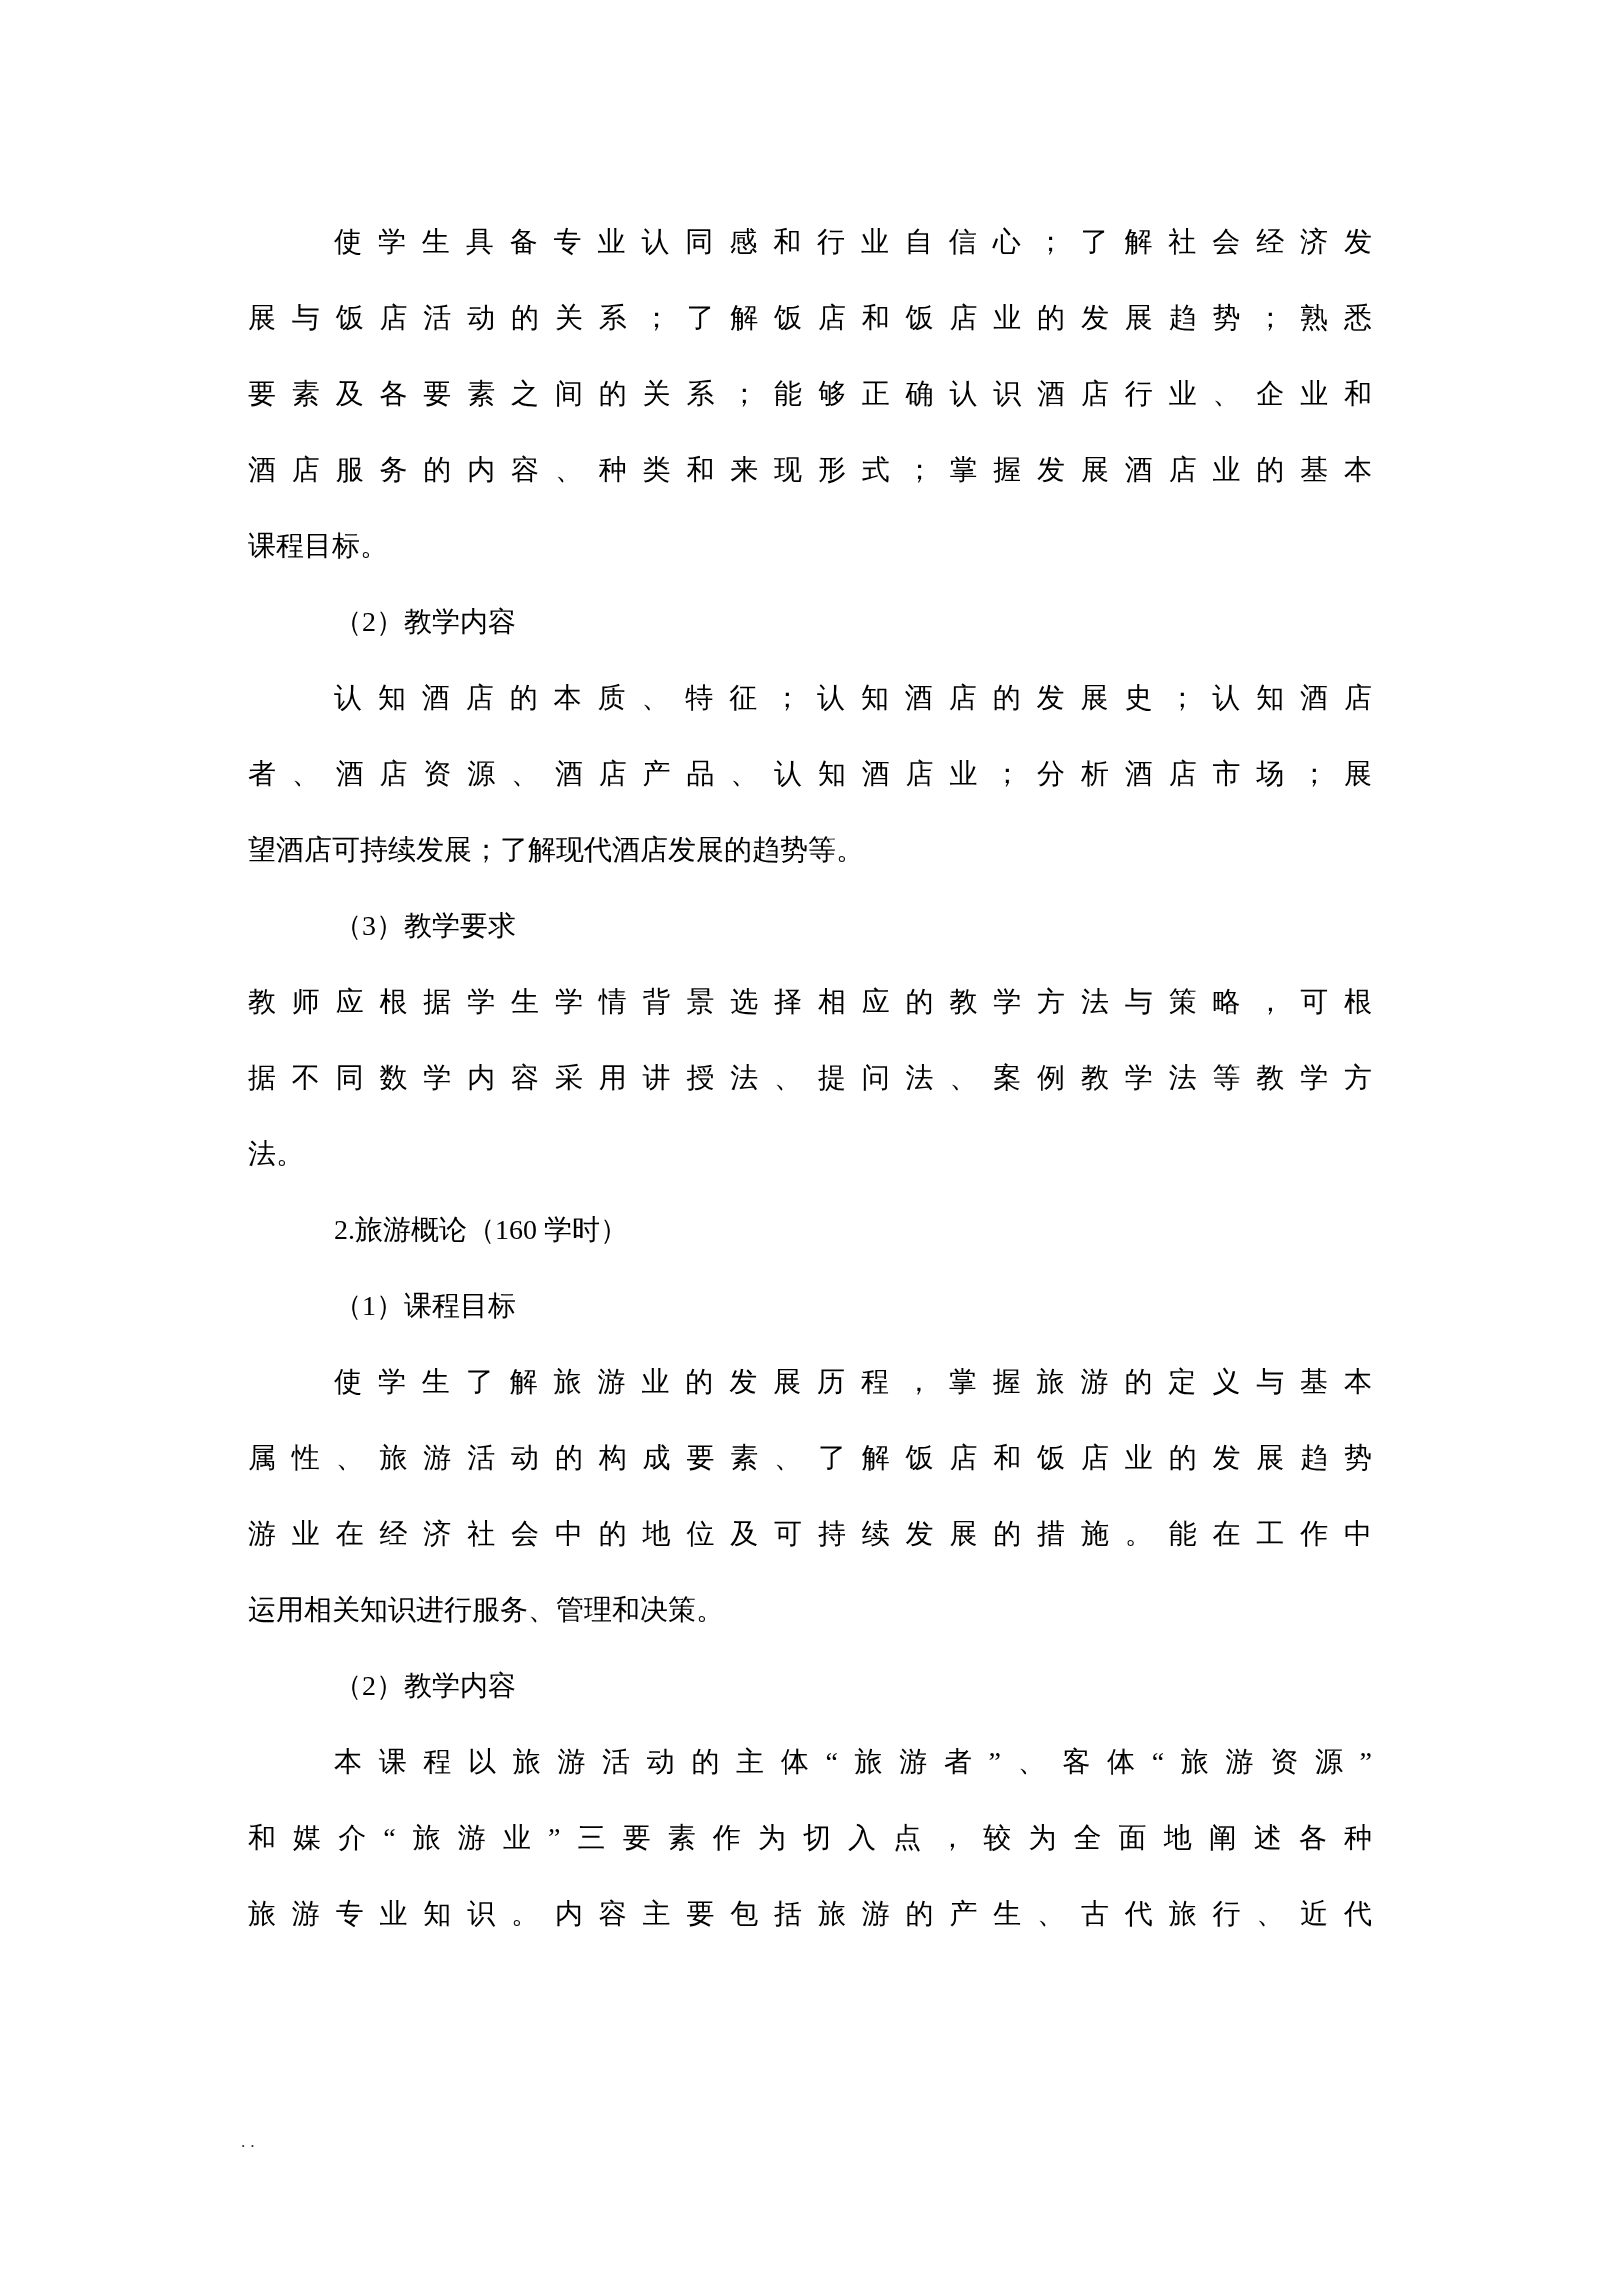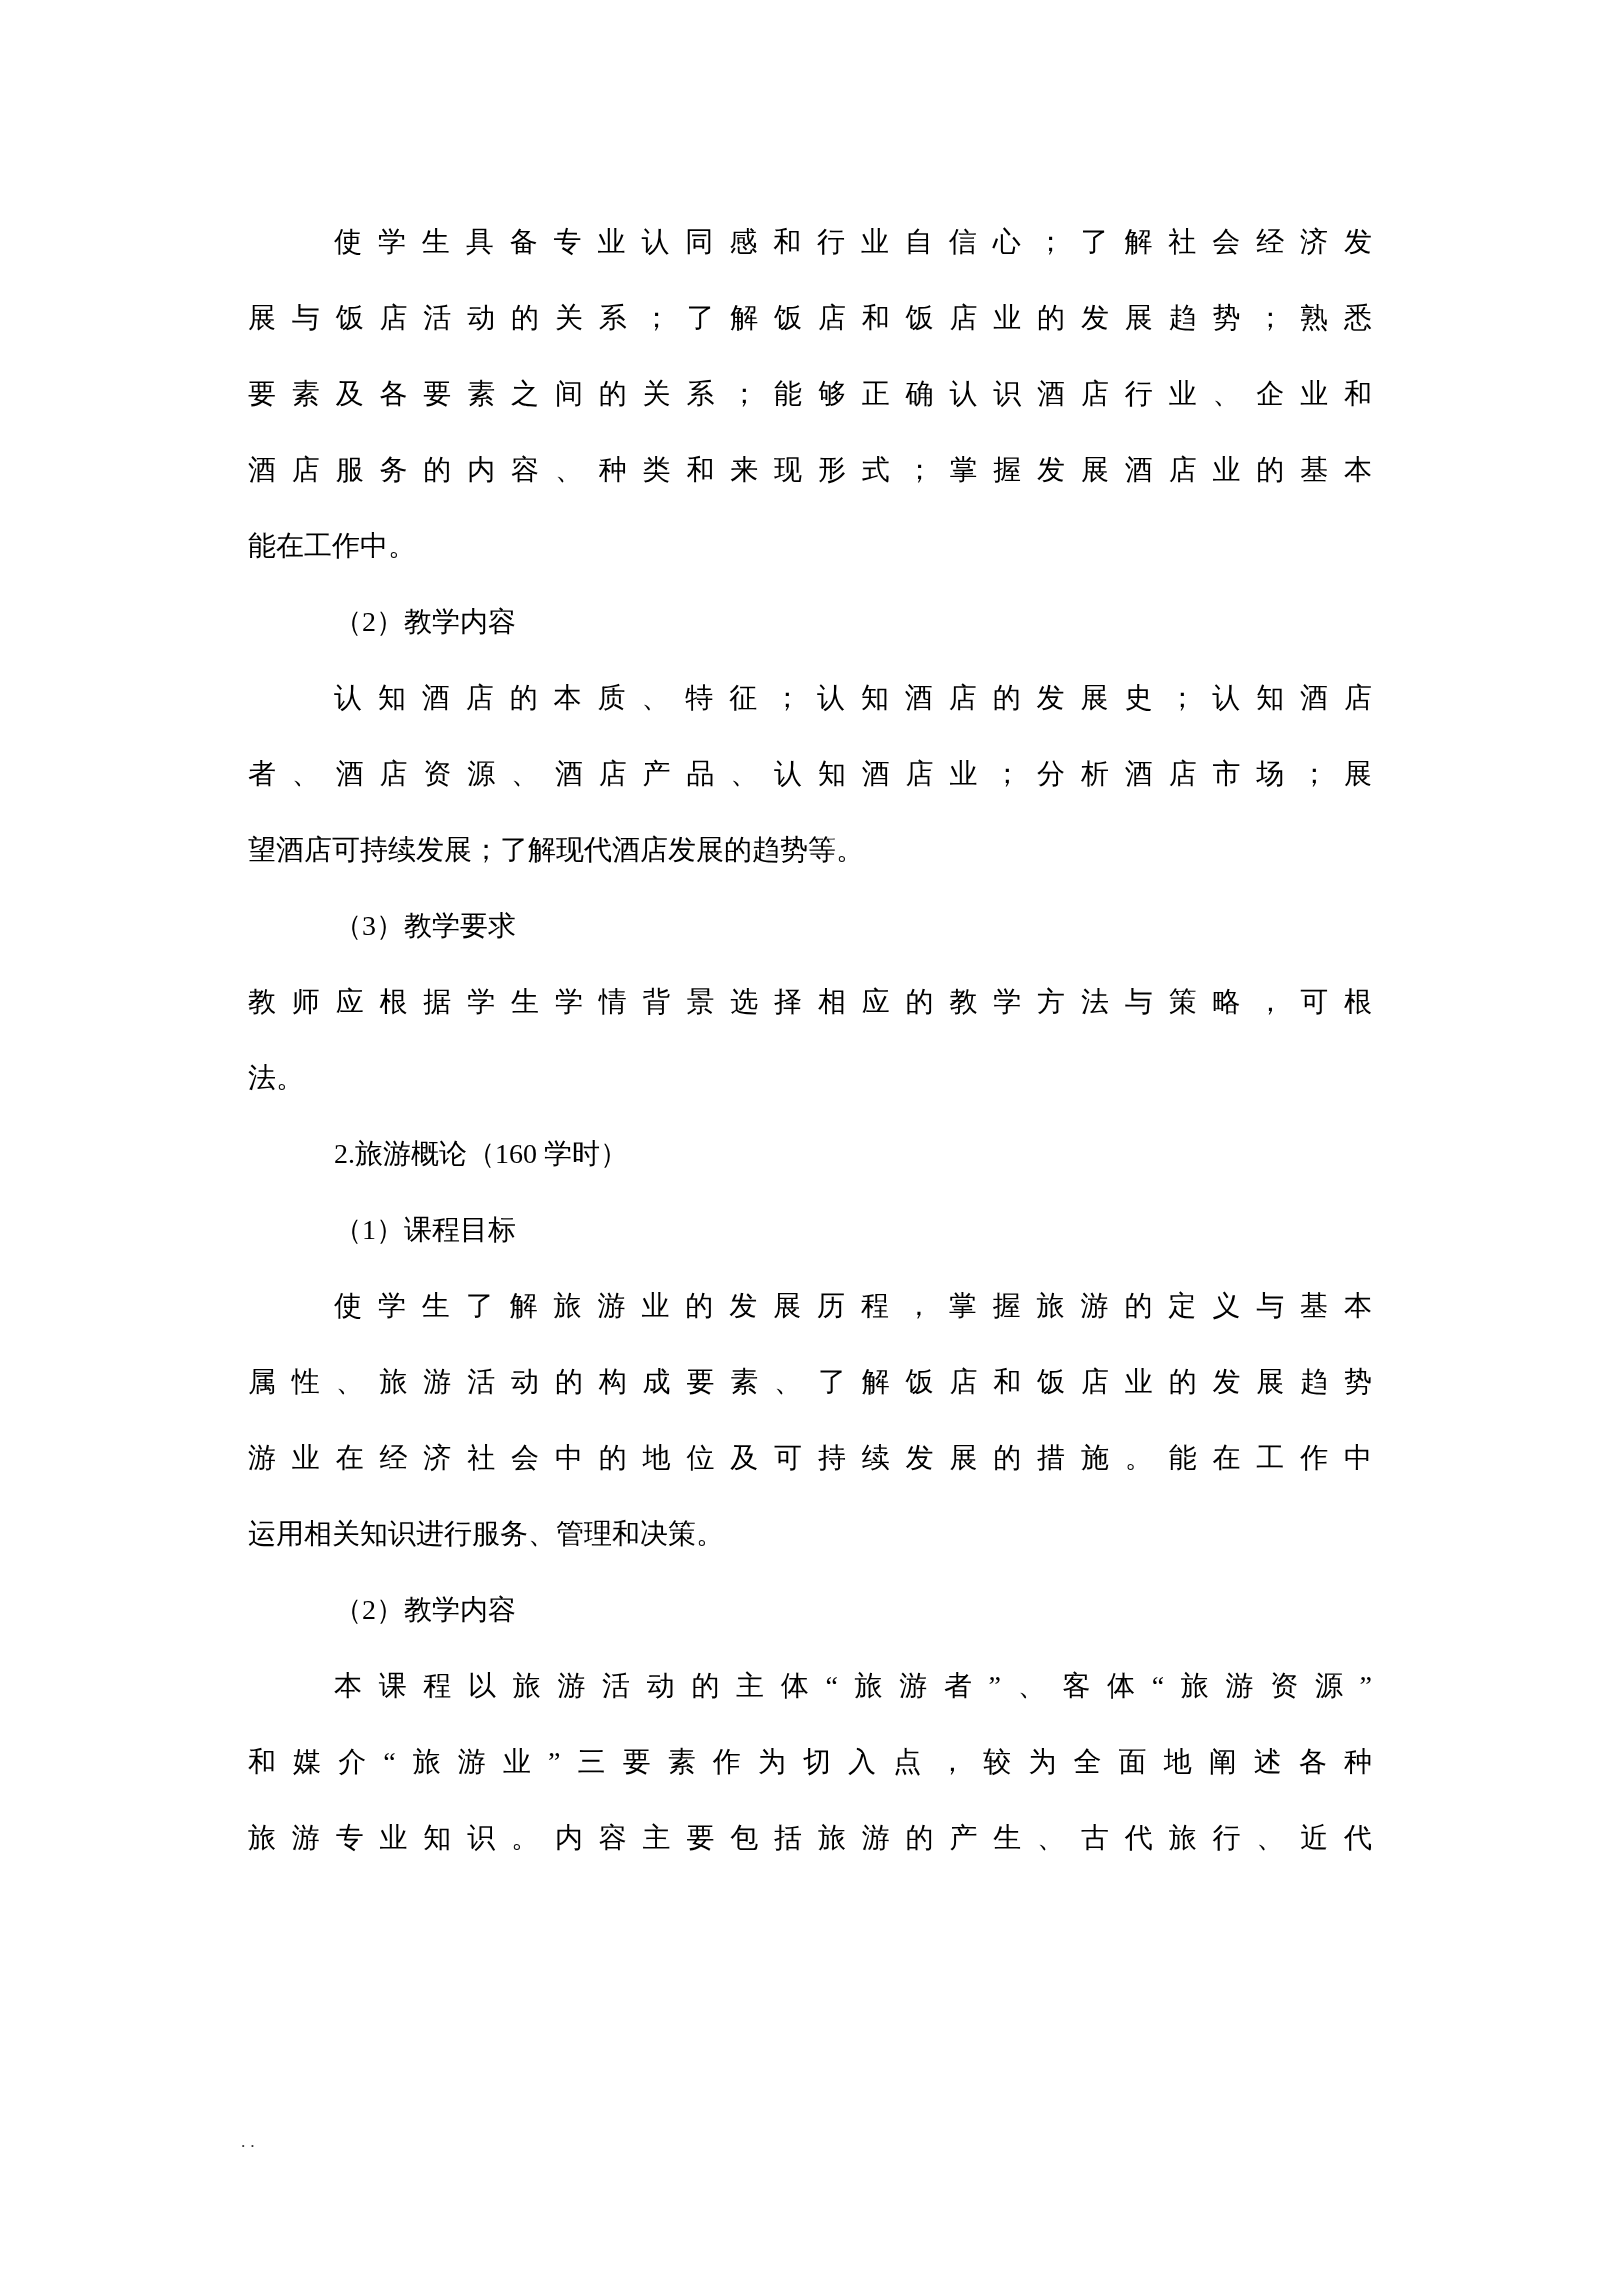--- a/index.html
+++ b/index.html
@@ -53,27 +53,28 @@
 </style>
 </head>
 <body>
 
 <div class="page">
   <div class="content">
     <div class="line fill indent">使学生具备专业认同感和行业自信心；了解社会经济发</div>
     <div class="line fill">展与饭店活动的关系；了解饭店和饭店业的发展趋势；熟悉</div>
     <div class="line fill">要素及各要素之间的关系；能够正确认识酒店行业、企业和</div>
     <div class="line fill">酒店服务的内容、种类和来现形式；掌握发展酒店业的基本</div>
-    <div class="line">能在工作中。</div>
+    <div class="line">课程目标。</div>
     <div class="line indent">（2）教学内容</div>
     <div class="line fill indent">认知酒店的本质、特征；认知酒店的发展史；认知酒店</div>
     <div class="line fill">者、酒店资源、酒店产品、认知酒店业；分析酒店市场；展</div>
     <div class="line">望酒店可持续发展；了解现代酒店发展的趋势等。</div>
     <div class="line indent">（3）教学要求</div>
     <div class="line fill">教师应根据学生学情背景选择相应的教学方法与策略，可根</div>
+    <div class="line fill">据不同数学内容采用讲授法、提问法、案例教学法等教学方</div>
     <div class="line">法。</div>
     <div class="line indent">
       <span class="bold">2.旅游概论</span><span>（160 学时）</span>
     </div>
     <div class="line indent">（1）课程目标</div>
     <div class="line fill indent">使学生了解旅游业的发展历程，掌握旅游的定义与基本</div>
     <div class="line fill">属性、旅游活动的构成要素、了解饭店和饭店业的发展趋势</div>
     <div class="line fill">游业在经济社会中的地位及可持续发展的措施。能在工作中</div>
     <div class="line">运用相关知识进行服务、管理和决策。</div>
     <div class="line indent">（2）教学内容</div>

